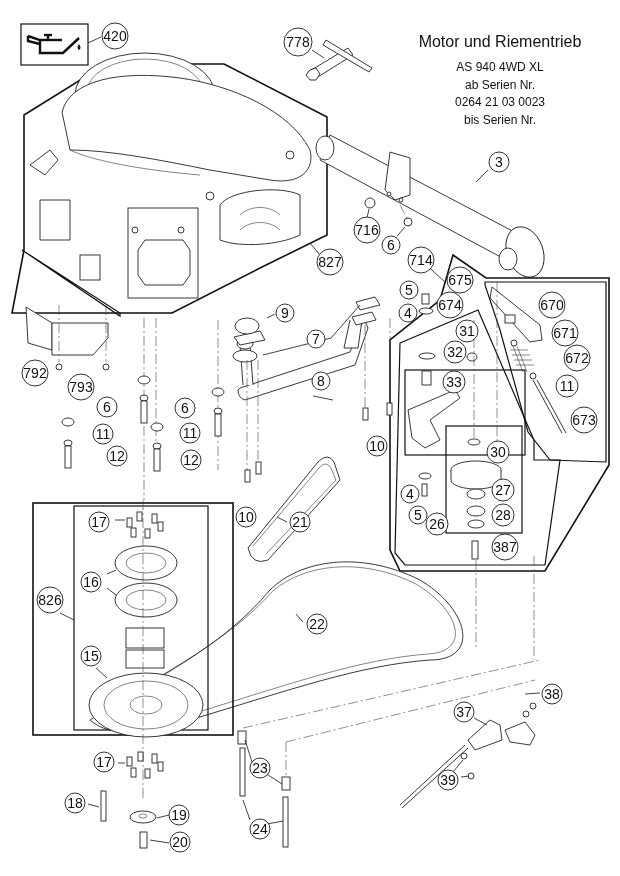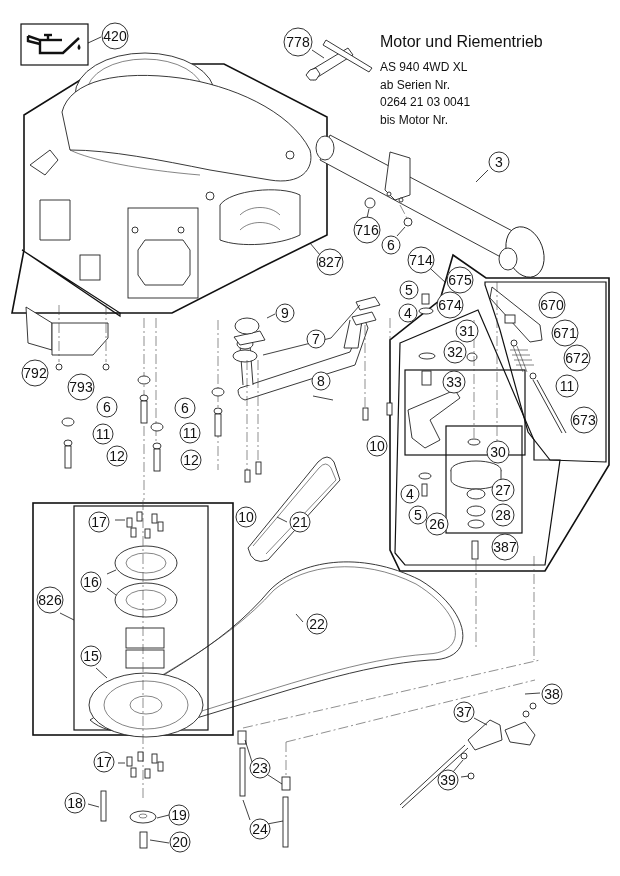--- a/index.html
+++ b/index.html
@@ -1,18 +1,18 @@
 <!DOCTYPE html>
 <html><head>
 <meta charset="utf-8">
 <style>
   html, body { margin:0; padding:0; background:#ffffff; }
   body { width:620px; height:876px; position:relative; overflow:hidden; font-family:"Liberation Sans", sans-serif; }
   #diagram { position:absolute; left:0; top:0; width:620px; height:876px; }
-  .title-block { position:absolute; left:380px; top:32px; width:240px; color:#111; }
+  .title-block { position:absolute; left:380px; top:32px; width:240px; text-align:center; color:#111; }
   .title-block .t1 { font-size:16px; line-height:19px; margin-bottom:8px; }
   .title-block .t2 { font-size:12px; line-height:17.5px; }
   .callout text { font-family:"Liberation Sans", sans-serif; font-size:14px; fill:#111; text-anchor:middle; dominant-baseline:central; }
   .callout circle { fill:#fff; stroke:#333; stroke-width:1; }
   .lead { stroke:#111; stroke-width:0.8; fill:none; }
   .part { stroke:#222; stroke-width:0.9; fill:#fff; }
   .part-thin { stroke:#333; stroke-width:0.6; fill:none; }
   .grp { stroke:#111; stroke-width:1.6; fill:none; }
   .grp2 { stroke:#111; stroke-width:1.2; fill:none; }
   .center { stroke:#444; stroke-width:0.6; fill:none; stroke-dasharray:10 3 2 3; }
@@ -464,15 +464,15 @@
   <g class="callout">
       <circle cx="448" cy="780" r="10"></circle>
       <text x="448" y="780">39</text>
     </g>
 </svg>
 
 <div class="title-block">
   <div class="t1">Motor und Riementrieb</div>
   <div class="t2">AS 940 4WD XL</div>
   <div class="t2">ab Serien Nr.</div>
-  <div class="t2">0264 21 03 0041</div>
-  <div class="t2">bis Motor Nr.</div>
+  <div class="t2">0264 21 03 0023</div>
+  <div class="t2">bis Serien Nr.</div>
 </div>
 
 </body></html>

